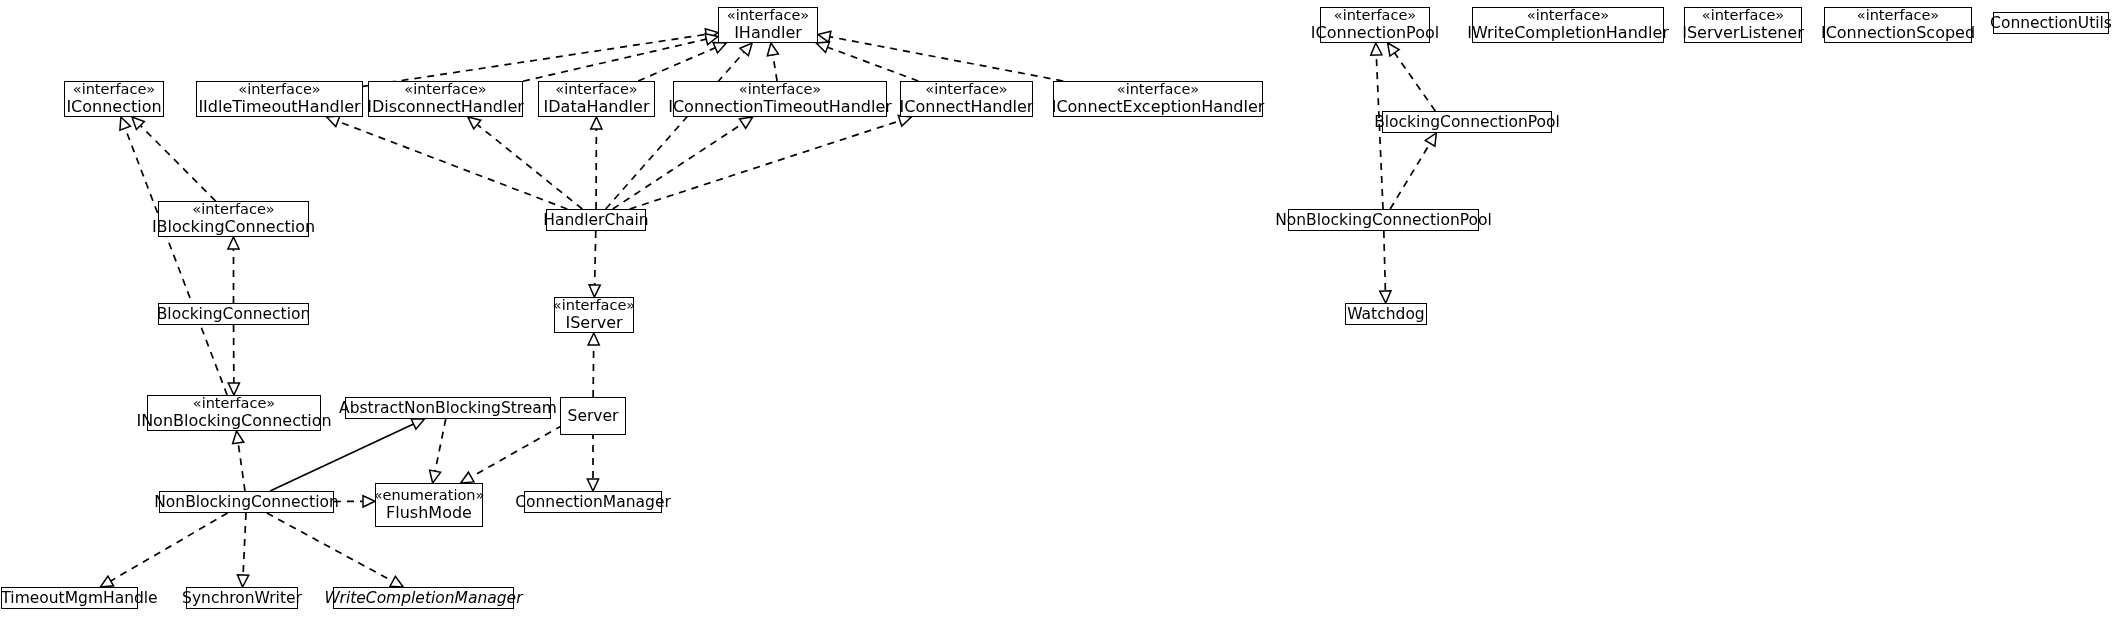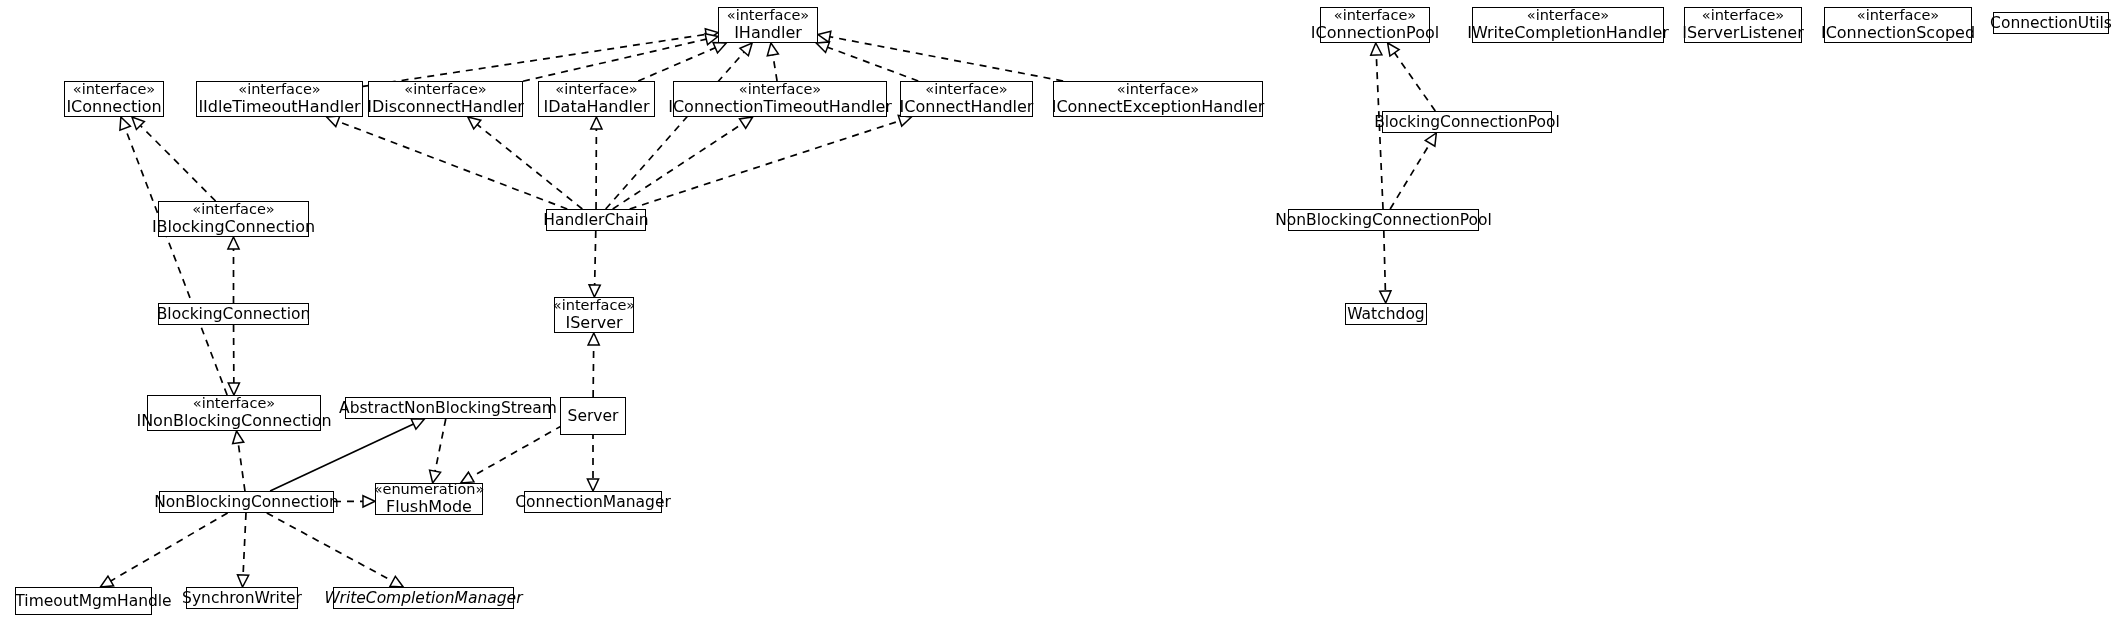--- a/index.html
+++ b/index.html
@@ -133,28 +133,28 @@
     </div>
     <div class="node plain" style="left: 345px; top: 397px; width: 206px; height: 22px;">
       <div class="nm">AbstractNonBlockingStream</div>
     </div>
     <div class="node plain" style="left: 560px; top: 397px; width: 66px; height: 38px;">
       <div class="nm">Server</div>
     </div>
     <div class="node plain" style="left: 159px; top: 491px; width: 175px; height: 22px;">
       <div class="nm">NonBlockingConnection</div>
     </div>
-    <div class="node" style="left: 375px; top: 483px; width: 108px; height: 32px; align-items: center;">
+    <div class="node" style="left: 375px; top: 483px; width: 108px; height: 44px; align-items: center;">
       <div class="stereo">«enumeration»</div>
       <div class="nm">FlushMode</div>
     </div>
     <div class="node plain" style="left: 524px; top: 491px; width: 138px; height: 22px;">
       <div class="nm">ConnectionManager</div>
     </div>
-    <div class="node plain" style="left: 15px; top: 587px; width: 137px; height: 28px; padding-left: 20px;">
+    <div class="node plain" style="left: 1px; top: 587px; width: 137px; height: 22px; padding-left: 20px;">
       <div class="nm">TimeoutMgmHandle</div>
     </div>
     <div class="node plain" style="left: 186px; top: 587px; width: 112px; height: 22px;">
       <div class="nm">SynchronWriter</div>
     </div>
     <div class="node plain" style="left: 333px; top: 587px; width: 181px; height: 22px; font-style: italic;">
       <div class="nm">WriteCompletionManager</div>
     </div>
     <div class="node" style="left: 1320px; top: 7px; width: 110px; height: 36px;">
       <div class="stereo">«interface»</div>

